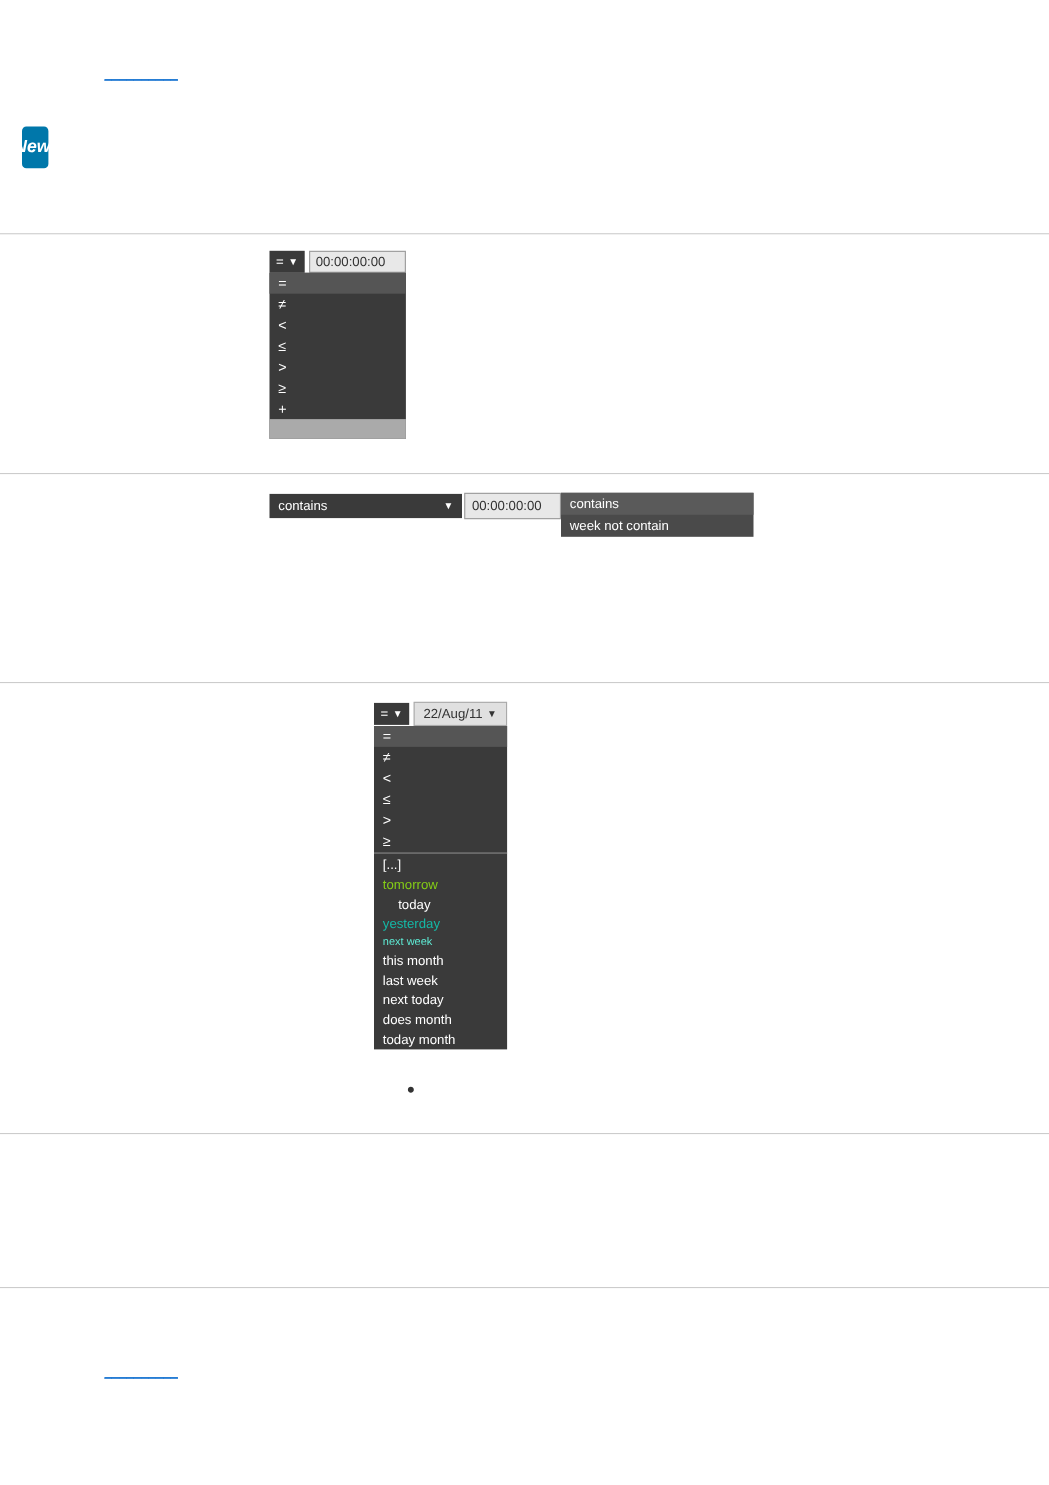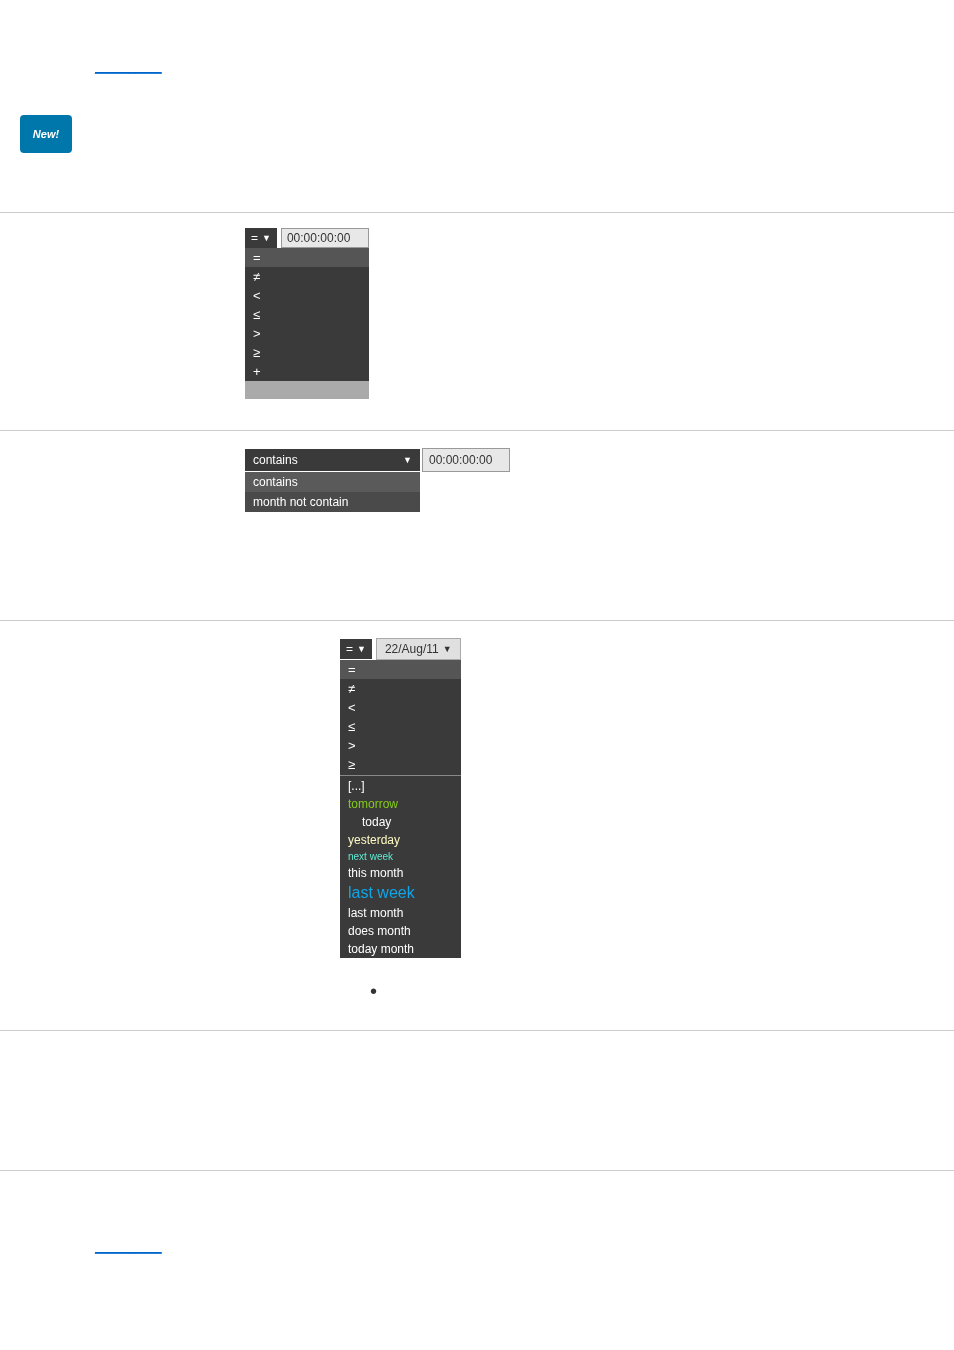--- a/index.html
+++ b/index.html
@@ -22,29 +22,29 @@
       color: #0066cc;
       text-decoration: underline;
       cursor: pointer;
     }
 
     
     .new-badge {
       position: absolute;
       top: 115px;
       left: 20px;
-      width: 52px;
+      width: 24px;
       height: 38px;
       background: #0077aa;
       border-radius: 4px;
       display: flex;
       align-items: center;
       justify-content: center;
       color: white;
-      font-size: 11px;
+      font-size: 16px;
       font-weight: bold;
       font-style: italic;
     }
 
     
     .bottom-link {
       position: absolute;
       top: 1240px;
       left: 95px;
       font-size: 12px;
@@ -91,33 +91,33 @@
     <div style="padding:2px 8px; font-size:13px; color:white; cursor:pointer;">&gt;</div>
     <div style="padding:2px 8px; font-size:13px; color:white; cursor:pointer;">≥</div>
     <div style="padding:2px 8px; font-size:13px; color:white; cursor:pointer;">+</div>
 
     <div style="background:#aaa; height:18px; width:100%;"></div>
   </div>
 </div>
 
 <hr class="section-hr" style="top: 430px;">
 
-<div style="position:absolute; top:448px; left:245px; display:flex; align-items:flex-start; flex-direction:column;">
+<div style="position:absolute; top:448px; left:245px; display:flex; align-items:flex-start; flex-direction:row;">
 
   <div style="display:flex; align-items:center; gap:0;">
     <div style="background:#3a3a3a; color:white; padding:4px 8px; font-size:12px; display:flex; align-items:center; gap:4px; cursor:pointer; width:175px; justify-content:space-between;">
       <span>contains</span>
       <span style="font-size:9px;">▼</span>
     </div>
     <div style="background:#e8e8e8; color:#333; padding:4px 6px; font-size:12px; width:88px; border:1px solid #999; margin-left:2px;">00:00:00:00</div>
   </div>
 
   <div style="background:#4a4a4a; width:175px; margin-top:0;">
     <div style="padding:3px 8px; font-size:12px; color:white; cursor:pointer; background:#5a5a5a;">contains</div>
-    <div style="padding:3px 8px; font-size:12px; color:white; cursor:pointer;">month not contain</div>
+    <div style="padding:3px 8px; font-size:12px; color:white; cursor:pointer;">week not contain</div>
   </div>
 </div>
 
 <hr class="section-hr" style="top: 620px;">
 
 <div style="position:absolute; top:638px; left:340px; display:flex; flex-direction:column;">
 
   <div style="display:flex; align-items:center; gap:4px;">
     <div style="background:#3a3a3a; color:white; padding:3px 6px; font-size:12px; display:flex; align-items:center; gap:4px; cursor:pointer; min-width:30px;">
       <span>=</span>
@@ -133,25 +133,25 @@
     <div style="padding:2px 8px; font-size:13px; color:white; cursor:pointer; background:#555;">=</div>
     <div style="padding:2px 8px; font-size:13px; color:white; cursor:pointer;">≠</div>
     <div style="padding:2px 8px; font-size:13px; color:white; cursor:pointer;">&lt;</div>
     <div style="padding:2px 8px; font-size:13px; color:white; cursor:pointer;">≤</div>
     <div style="padding:2px 8px; font-size:13px; color:white; cursor:pointer;">&gt;</div>
     <div style="padding:2px 8px; font-size:13px; color:white; cursor:pointer;">≥</div>
     <div style="height:1px; background:#888; margin: 1px 0;"></div>
     <div style="padding:2px 8px; font-size:12px; color:white; cursor:pointer;">[...]</div>
     <div style="padding:2px 8px; font-size:12px; color:#84cc16; cursor:pointer;">tomorrow</div>
     <div style="padding:2px 22px; font-size:12px; color:white; cursor:pointer;">today</div>
-    <div style="padding:2px 8px; font-size:12px; color:#fef9c3; cursor:pointer;">yesterday</div>
+    <div style="padding:2px 8px; font-size:12px; color:#14b8a6; cursor:pointer;">yesterday</div>
     <div style="padding:2px 8px; font-size:10px; color:#5eead4; cursor:pointer;">next week</div>
     <div style="padding:2px 8px; font-size:12px; color:white; cursor:pointer;">this month</div>
-    <div style="padding:2px 8px; font-size:16px; color:#0ea5e9; cursor:pointer;">last week</div>
-    <div style="padding:2px 8px; font-size:12px; color:white; cursor:pointer;">last month</div>
+    <div style="padding:2px 8px; font-size:12px; color:#ffffff; cursor:pointer;">last week</div>
+    <div style="padding:2px 8px; font-size:12px; color:white; cursor:pointer;">next today</div>
     <div style="padding:2px 8px; font-size:12px; color:white; cursor:pointer;">does month</div>
     <div style="padding:2px 8px; font-size:12px; color:white; cursor:pointer;">today month</div>
   </div>
 </div>
 
 <hr class="section-hr" style="top: 1030px;">
 
 <div style="position:absolute; top:980px; left:370px; font-size:20px; color:#333;">•</div>
 
 <hr class="section-hr" style="top: 1170px;">

